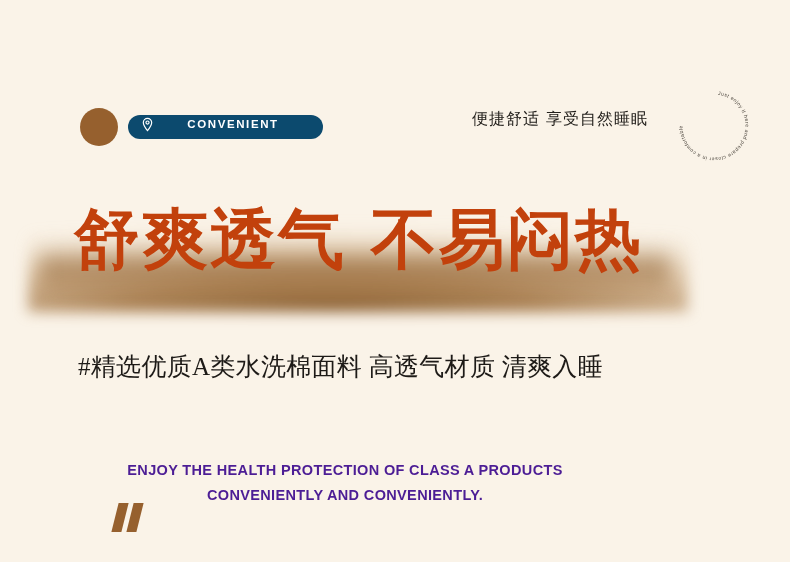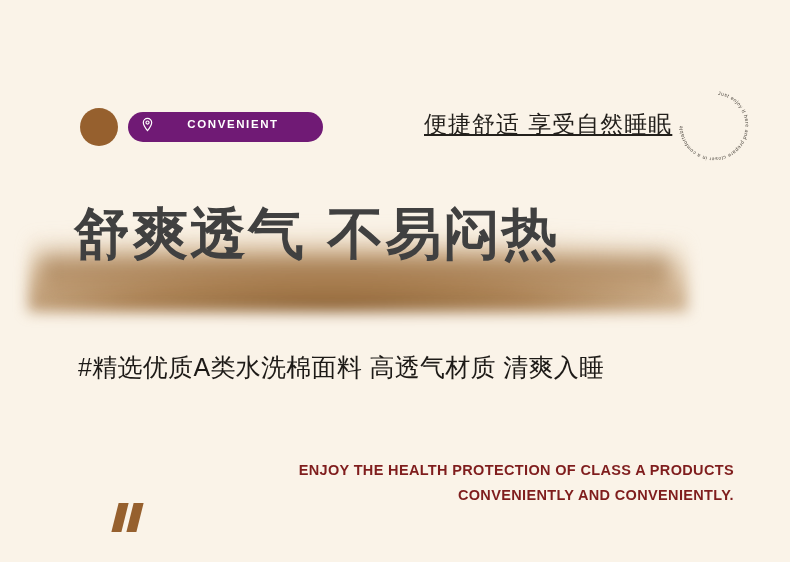--- a/index.html
+++ b/index.html
@@ -30,24 +30,24 @@
     gap: 10px;
   }
   #badge-dot {
     width: 38px;
     height: 38px;
     border-radius: 50%;
     background: #96602e;
     flex: none;
   }
   #badge-pill {
-    height: 30px;
+    height: 24px;
     min-width: 195px;
     border-radius: 15px;
-    background: #701a75;
+    background: #0c4a6e;
     display: flex;
     align-items: center;
     padding: 0 16px 5px 12px;
     box-sizing: border-box;
   }
   #pin-icon {
     width: 15px;
     height: 15px;
     flex: none;
     display: block;
@@ -60,28 +60,27 @@
     font-weight: bold;
     letter-spacing: 1.6px;
     white-space: nowrap;
     line-height: 1;
     padding-left: 4px;
   }
 
   
   #eyebrow-cn {
     position: absolute;
-    left: 424px;
+    left: 472px;
     top: 109px;
-    font-size: 23px;
+    font-size: 16px;
     color: #23201c;
     letter-spacing: 1px;
     white-space: nowrap;
     font-family: "DejaVu Sans", "Liberation Sans", sans-serif;
-    text-decoration: underline;
   }
 
   
   #circle-stamp {
     position: absolute;
     left: 676px;
     top: 88px;
     width: 76px;
     height: 76px;
   }
@@ -130,59 +129,58 @@
         rgba(138, 90, 40, 0) 0%,
         rgba(138, 90, 40, 0.55) 45%,
         rgba(160, 112, 60, 0.30) 75%,
         rgba(250, 243, 232, 0) 100%);
     filter: blur(9px);
   }
   #headline {
     position: absolute;
     left: 74px;
     top: 4px;
-    font-size: 56px;
+    font-size: 66px;
     font-weight: bold;
-    color: #404040;
+    color: #c2410c;
     letter-spacing: 2px;
     white-space: nowrap;
     line-height: 1.22;
     font-family: "DejaVu Sans", "Liberation Sans", sans-serif;
   }
 
   
   #subtitle {
     position: absolute;
     left: 78px;
     top: 348px;
     width: 640px;
     font-size: 25px;
     color: #1d1a17;
     line-height: 1.52;
     letter-spacing: 0.3px;
-    font-family: Liberation Sans, sans-serif;
+    font-family: Liberation Serif, serif;
   }
   #subtitle .sub-line {
     display: block;
     white-space: nowrap;
   }
 
   
   #tagline {
     position: absolute;
     left: 0;
     top: 458px;
     width: 690px;
-    text-align: right;
+    text-align: center;
     font-size: 14.5px;
     font-weight: bold;
-    color: #7f1d1d;
+    color: #4c1d95;
     letter-spacing: 0.35px;
     line-height: 1.75;
-    margin-left: 44px;
   }
   #tagline .tag-line {
     display: block;
     white-space: nowrap;
   }
 
   
   #quote-mark {
     position: absolute;
     left: 113px;

